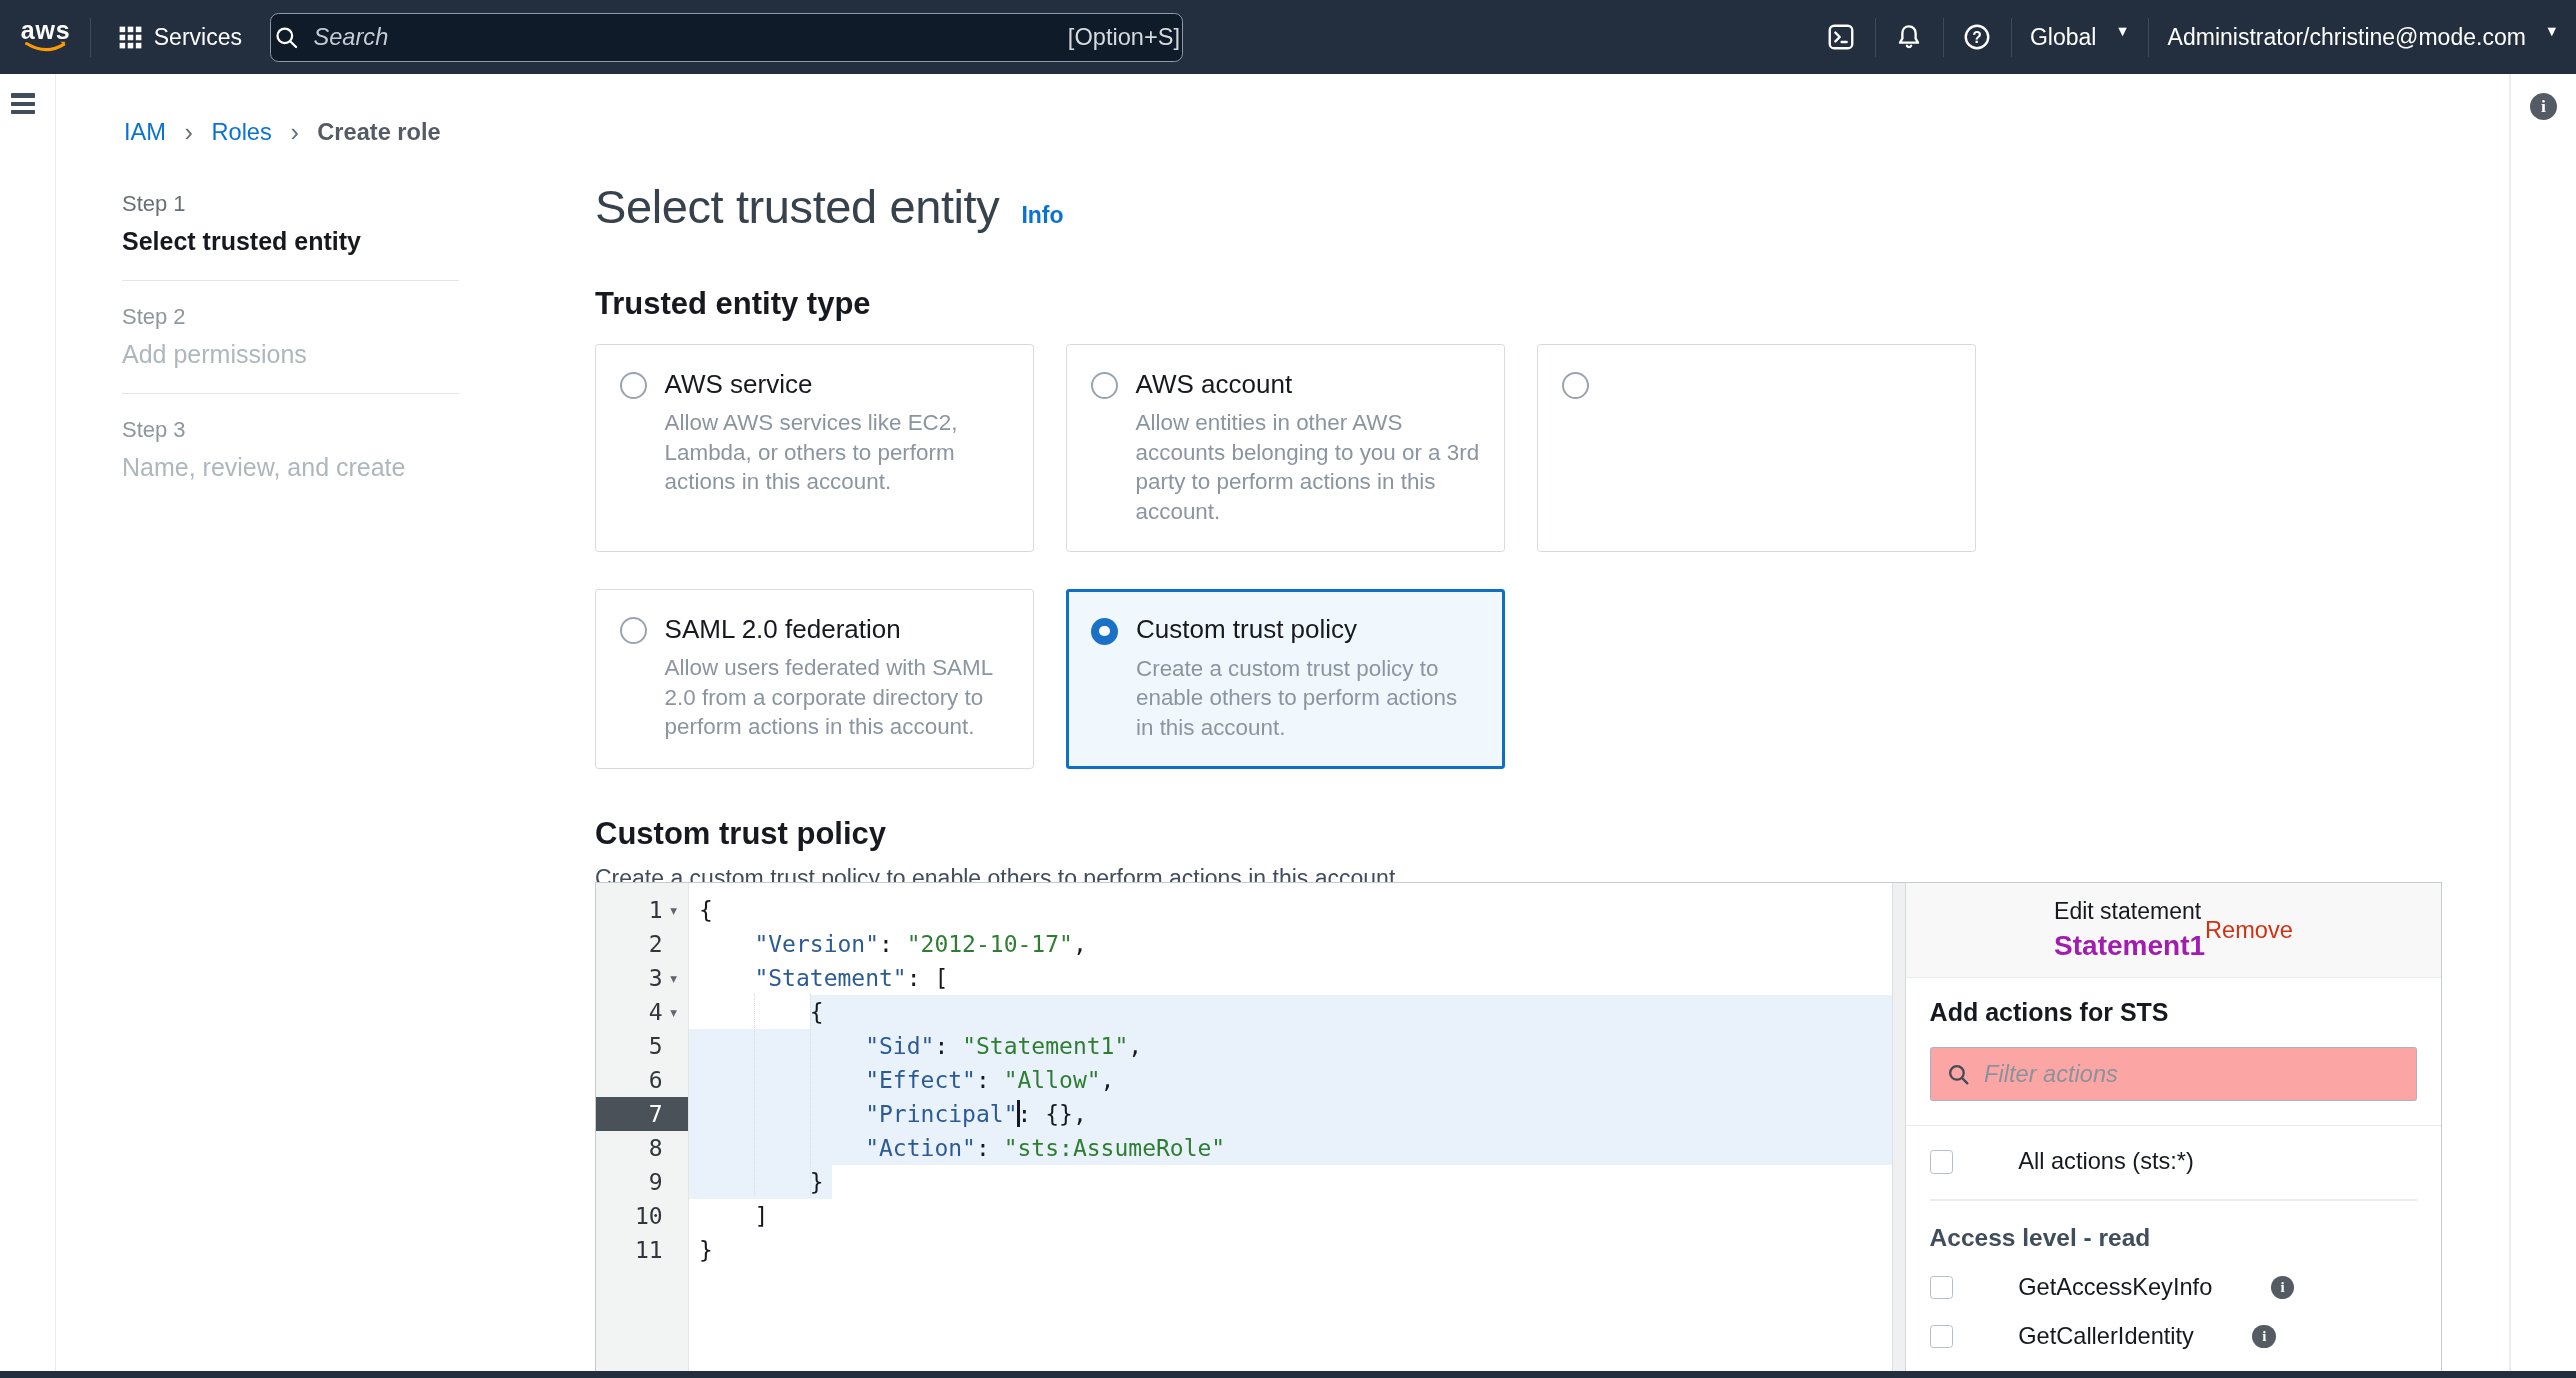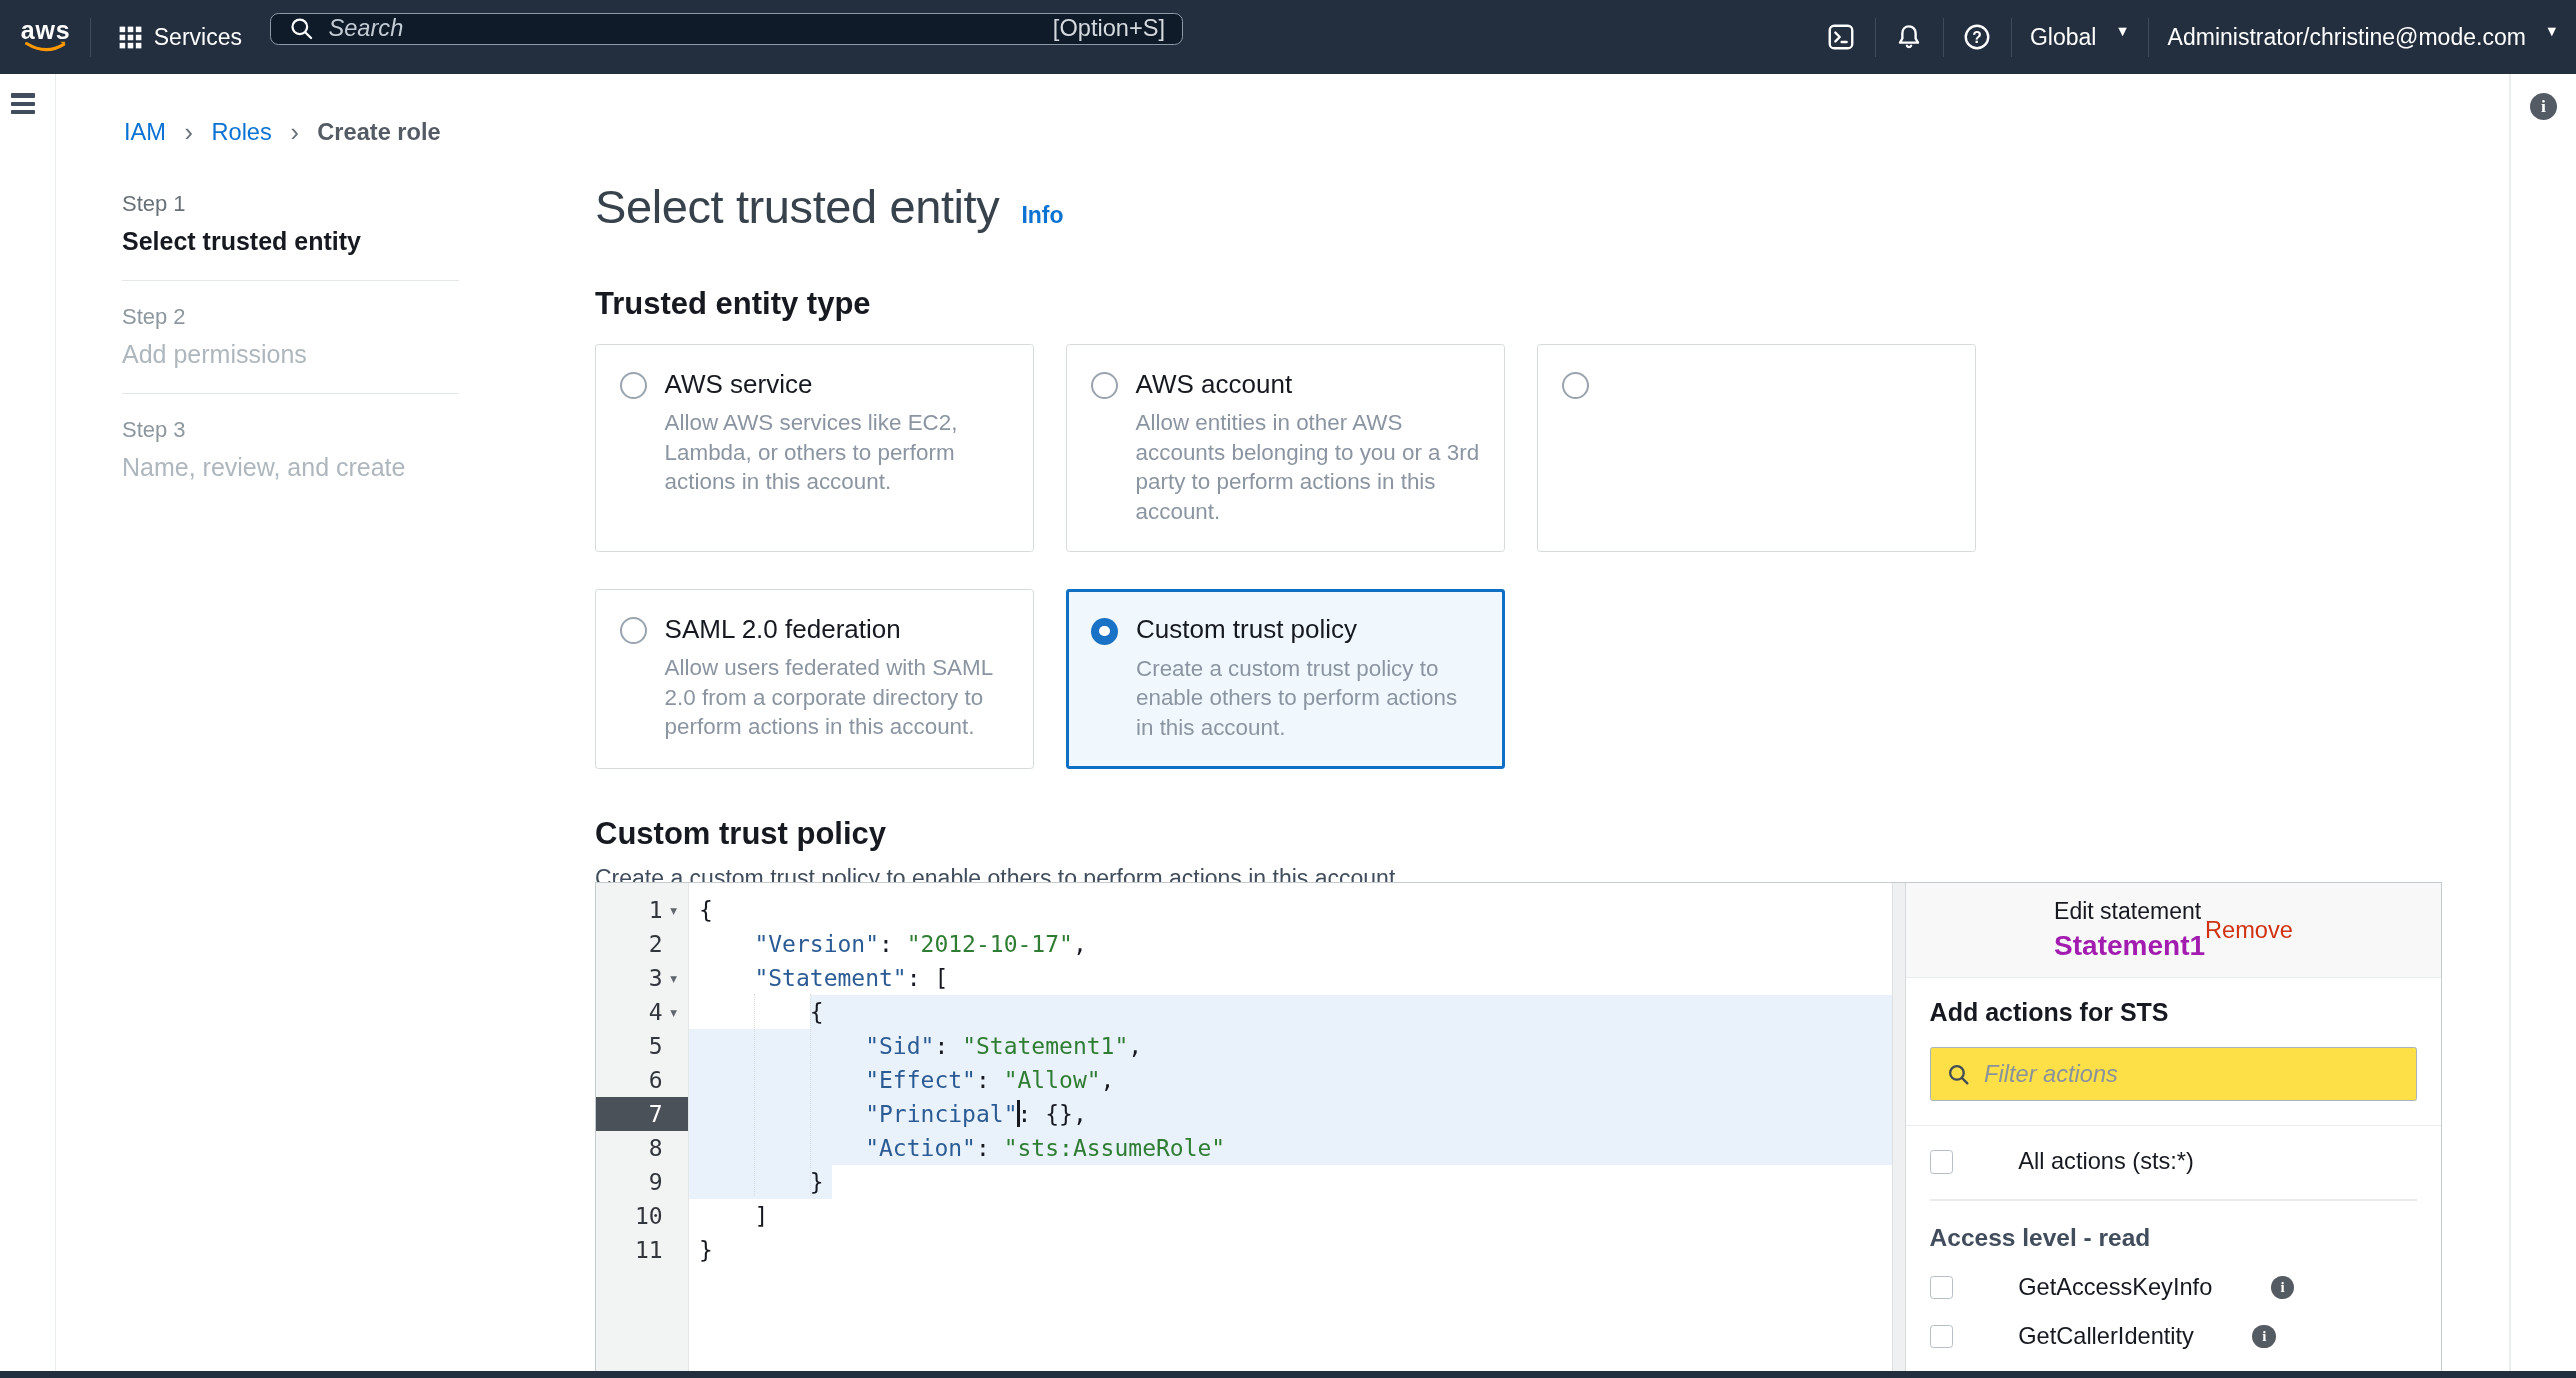--- a/index.html
+++ b/index.html
@@ -10,23 +10,23 @@
   }
 
   
   .topbar { position:absolute; top:0; left:0; right:0; height:74px; background:#232f3e;
             display:flex; align-items:center; z-index:10; }
   .tb-logo { margin-left:18.6px; display:flex; flex-direction:column; align-items:center; width:54px; }
   .tb-logo .aws-word { color:#fff; font-weight:700; font-size:25px; letter-spacing:0.8px; line-height:22px; }
   .tb-sep { width:0.8px; height:39px; background:#3f4b5c; }
   .tb-sep.m { margin:0 17px; }
   .services { display:flex; align-items:center; gap:9px; color:#fff; font-size:23px; padding:0 8.4px; cursor:pointer; }
-  .searchbox { position:absolute; left:270px; top:12.7px; width:913px; height:32px;
+  .searchbox { position:absolute; left:270px; top:12.7px; width:913px; height:49px;
                background:#101b2a; border:1.7px solid #8d9aa8; border-radius:8.4px;
-               display:flex; align-items:center; padding:0 17px; gap:13.5px; }
+               display:flex; align-items:center; padding:0 2px; gap:13.5px; }
   .searchbox input { flex:1; background:transparent; border:none; outline:none;
                      color:#e6eaee; font-size:23.6px; font-style:italic; font-family:"Liberation Sans",sans-serif; }
   .searchbox input::placeholder { color:#c3cbd4; font-style:italic; }
   .search-shortcut { color:#d4dade; font-size:23.6px; }
   .tb-right { position:absolute; right:17px; top:0; height:74px; display:flex; align-items:center; gap:18.6px; }
   .tb-iconbtn { display:flex; align-items:center; justify-content:center; cursor:pointer; }
   .tb-label { color:#fff; font-size:23px; display:flex; align-items:flex-start; gap:19px; cursor:pointer; white-space:nowrap; }
   .caret { color:#fff; font-size:14.3px; line-height:1; }
 
   
@@ -101,21 +101,21 @@
 
   .panel { width:536px; flex:none; border-left:1.7px solid #d5dbdb; background:#fff; display:flex; flex-direction:column; }
   .panel-header { background:#f8f8f8; border-bottom:1.7px solid #eaeded; padding:15px 23.6px;
                   display:flex; align-items:center; justify-content:center; }
   .ph-label { font-size:23px; color:#16191f; }
   .ph-name { font-size:28px; font-weight:700; margin-top:5px; color:#a21caf; }
   .remove-btn { font-size:23.6px; color:#d13212; cursor:pointer; white-space:nowrap; }
   .panel-body { padding:20px 23.6px 0; flex:1; overflow:hidden; }
   .add-heading { font-size:25px; font-weight:700; color:#16191f; }
   .filter { margin-top:20px; height:54px; border:1.7px solid #a9b4bf; border-radius:2.5px;
-            display:flex; align-items:center; padding:0 15px; gap:13.5px; background:#fde047; }
+            display:flex; align-items:center; padding:0 15px; gap:13.5px; background:#fca5a5; }
   .filter input { flex:1; border:none; outline:none; font-size:23.6px; font-style:italic;
                   color:#56626e; font-family:"Liberation Sans",sans-serif; background:transparent; }
   .filter input::placeholder { color:#8a939c; font-style:italic; }
   .fulldiv { height:1.7px; background:#e9ebed; margin:23.6px -23.6px 0; }
   .insetdiv { height:1.7px; background:#e9ebed; margin-top:23.6px; }
   .check-row { display:flex; align-items:center; margin-top:22px; font-size:23.6px; color:#16191f;gap:45px; }
   .cb { width:23.6px; height:23.6px; border:1.7px solid #b6bfc8; border-radius:3.4px; background:#fff;
         margin-right:20px; flex:none; cursor:pointer; }
   .access-heading { font-size:24.5px; font-weight:700; color:#414d5c; margin-top:23.6px; }
   .info-dot { width:23.6px; height:23.6px; border-radius:50%; background:#555b63; color:#fff; margin-left:13.5px;

